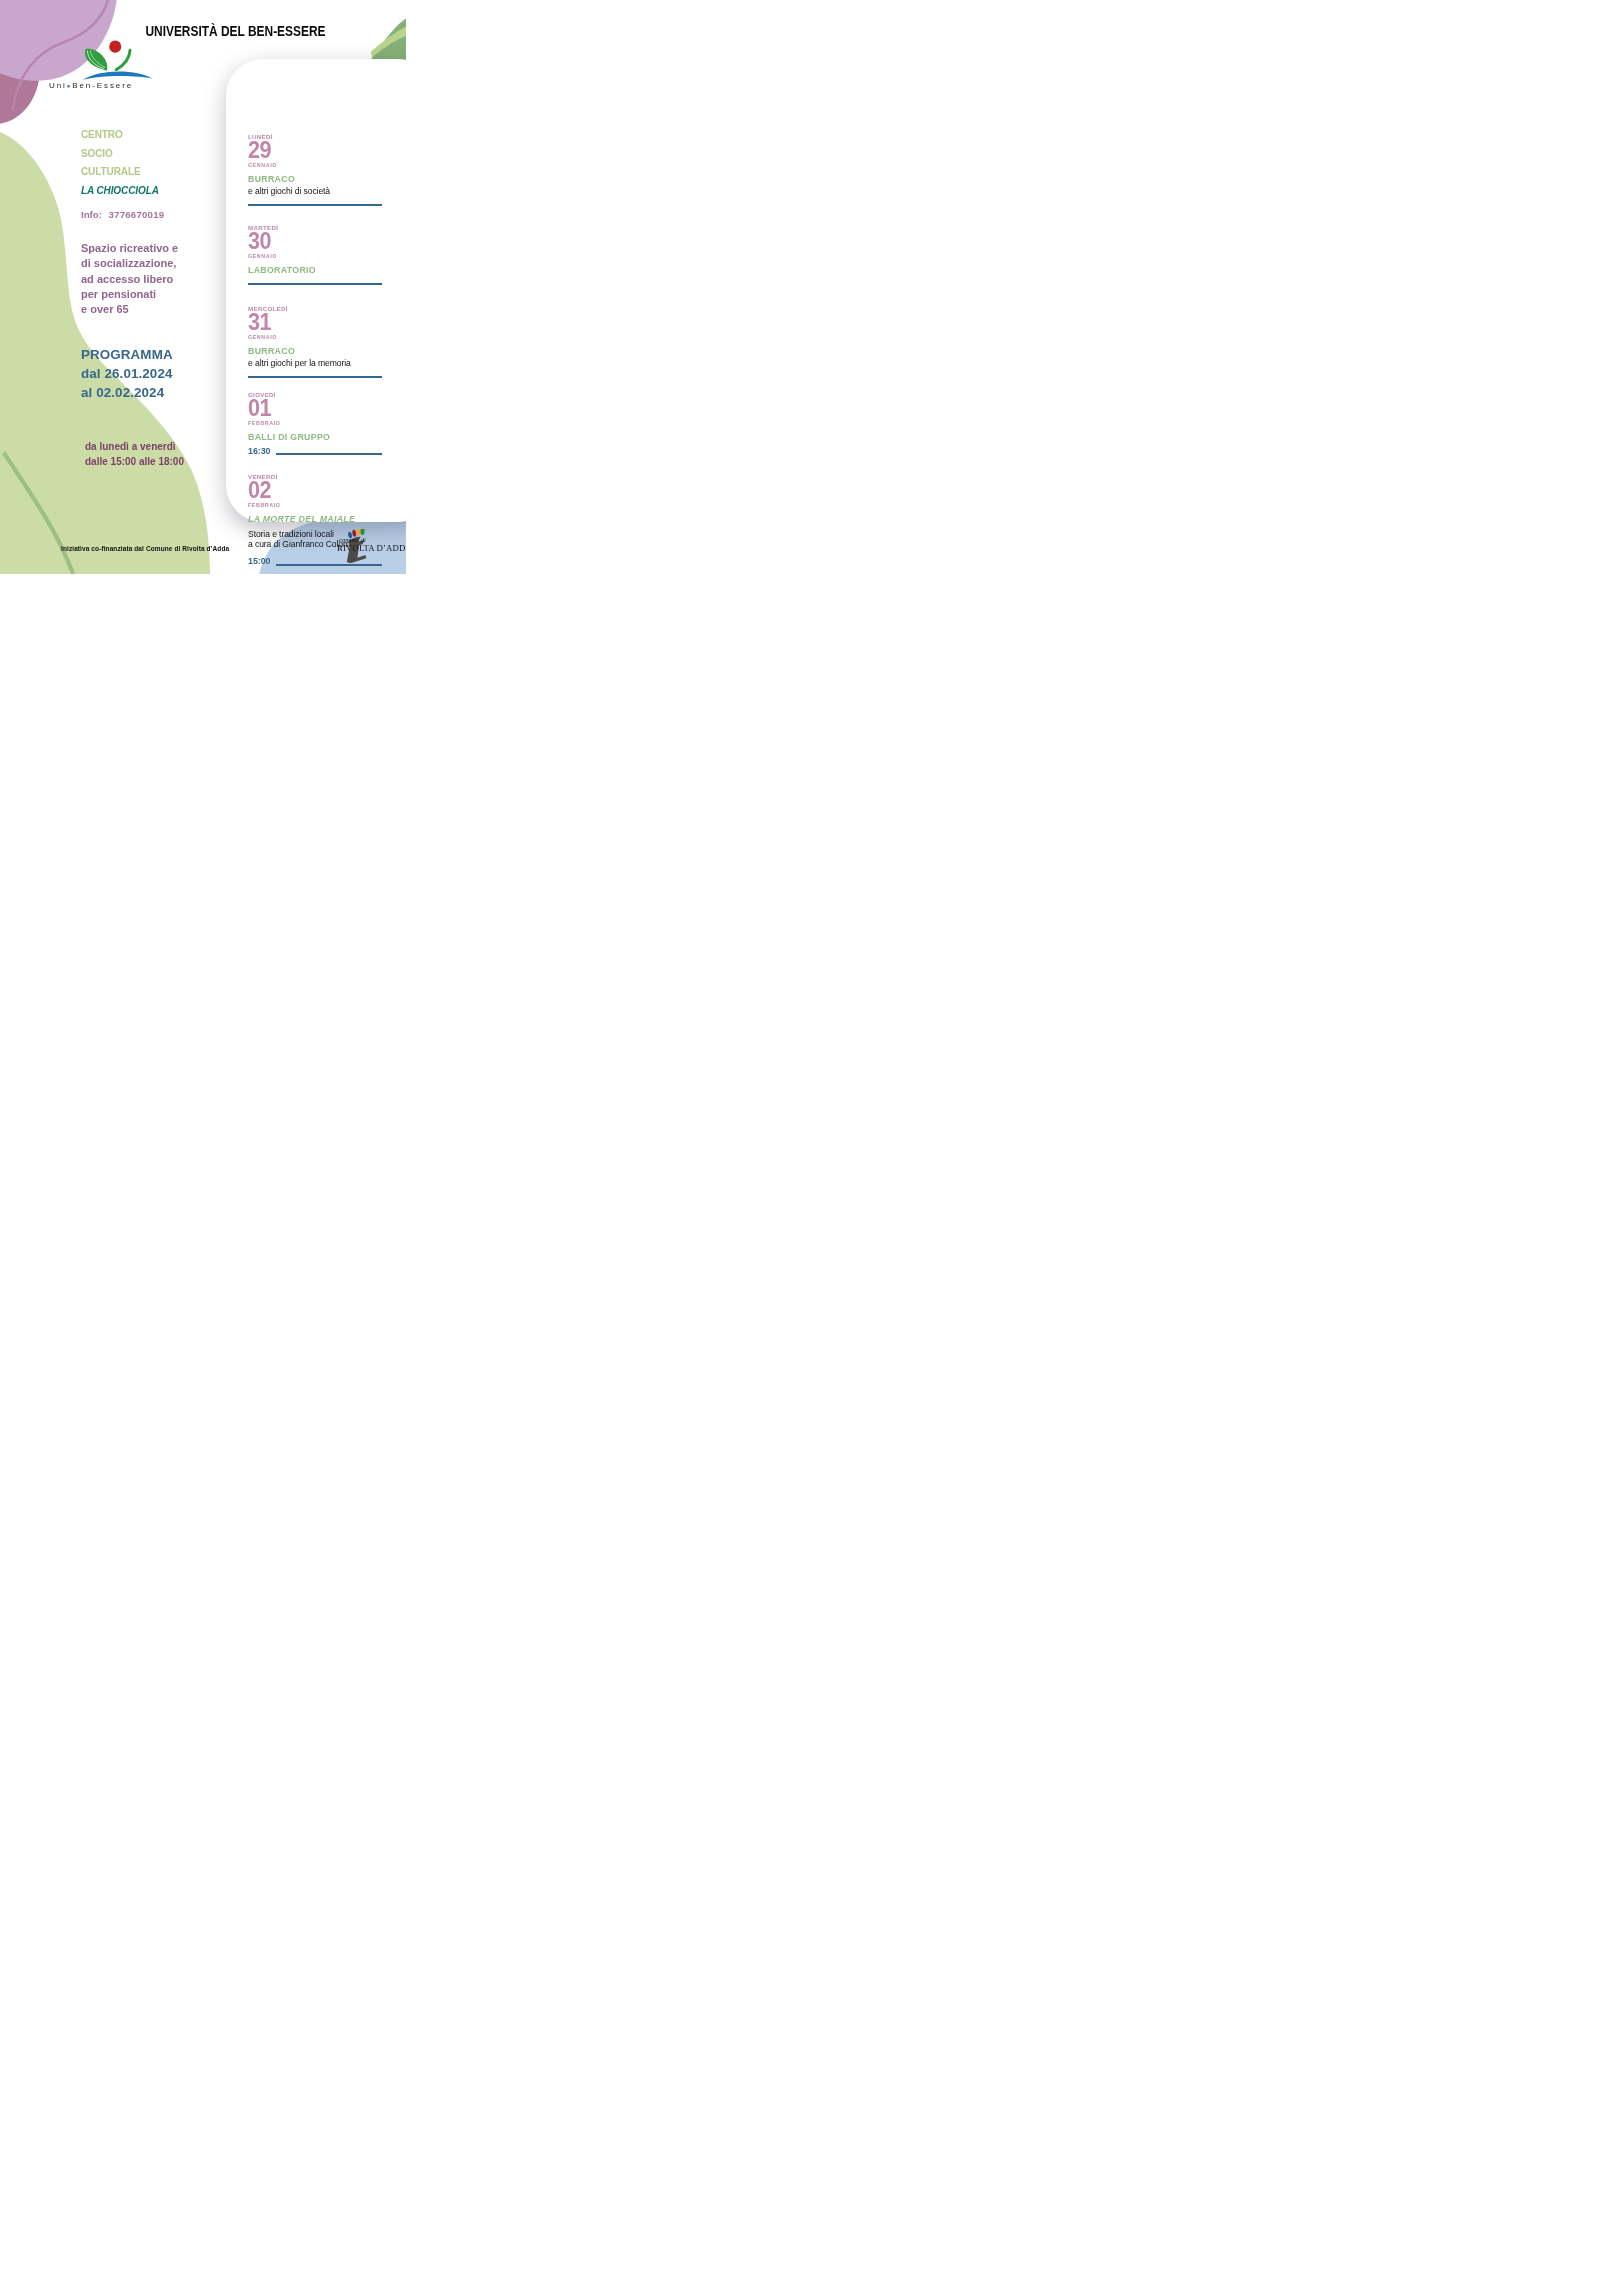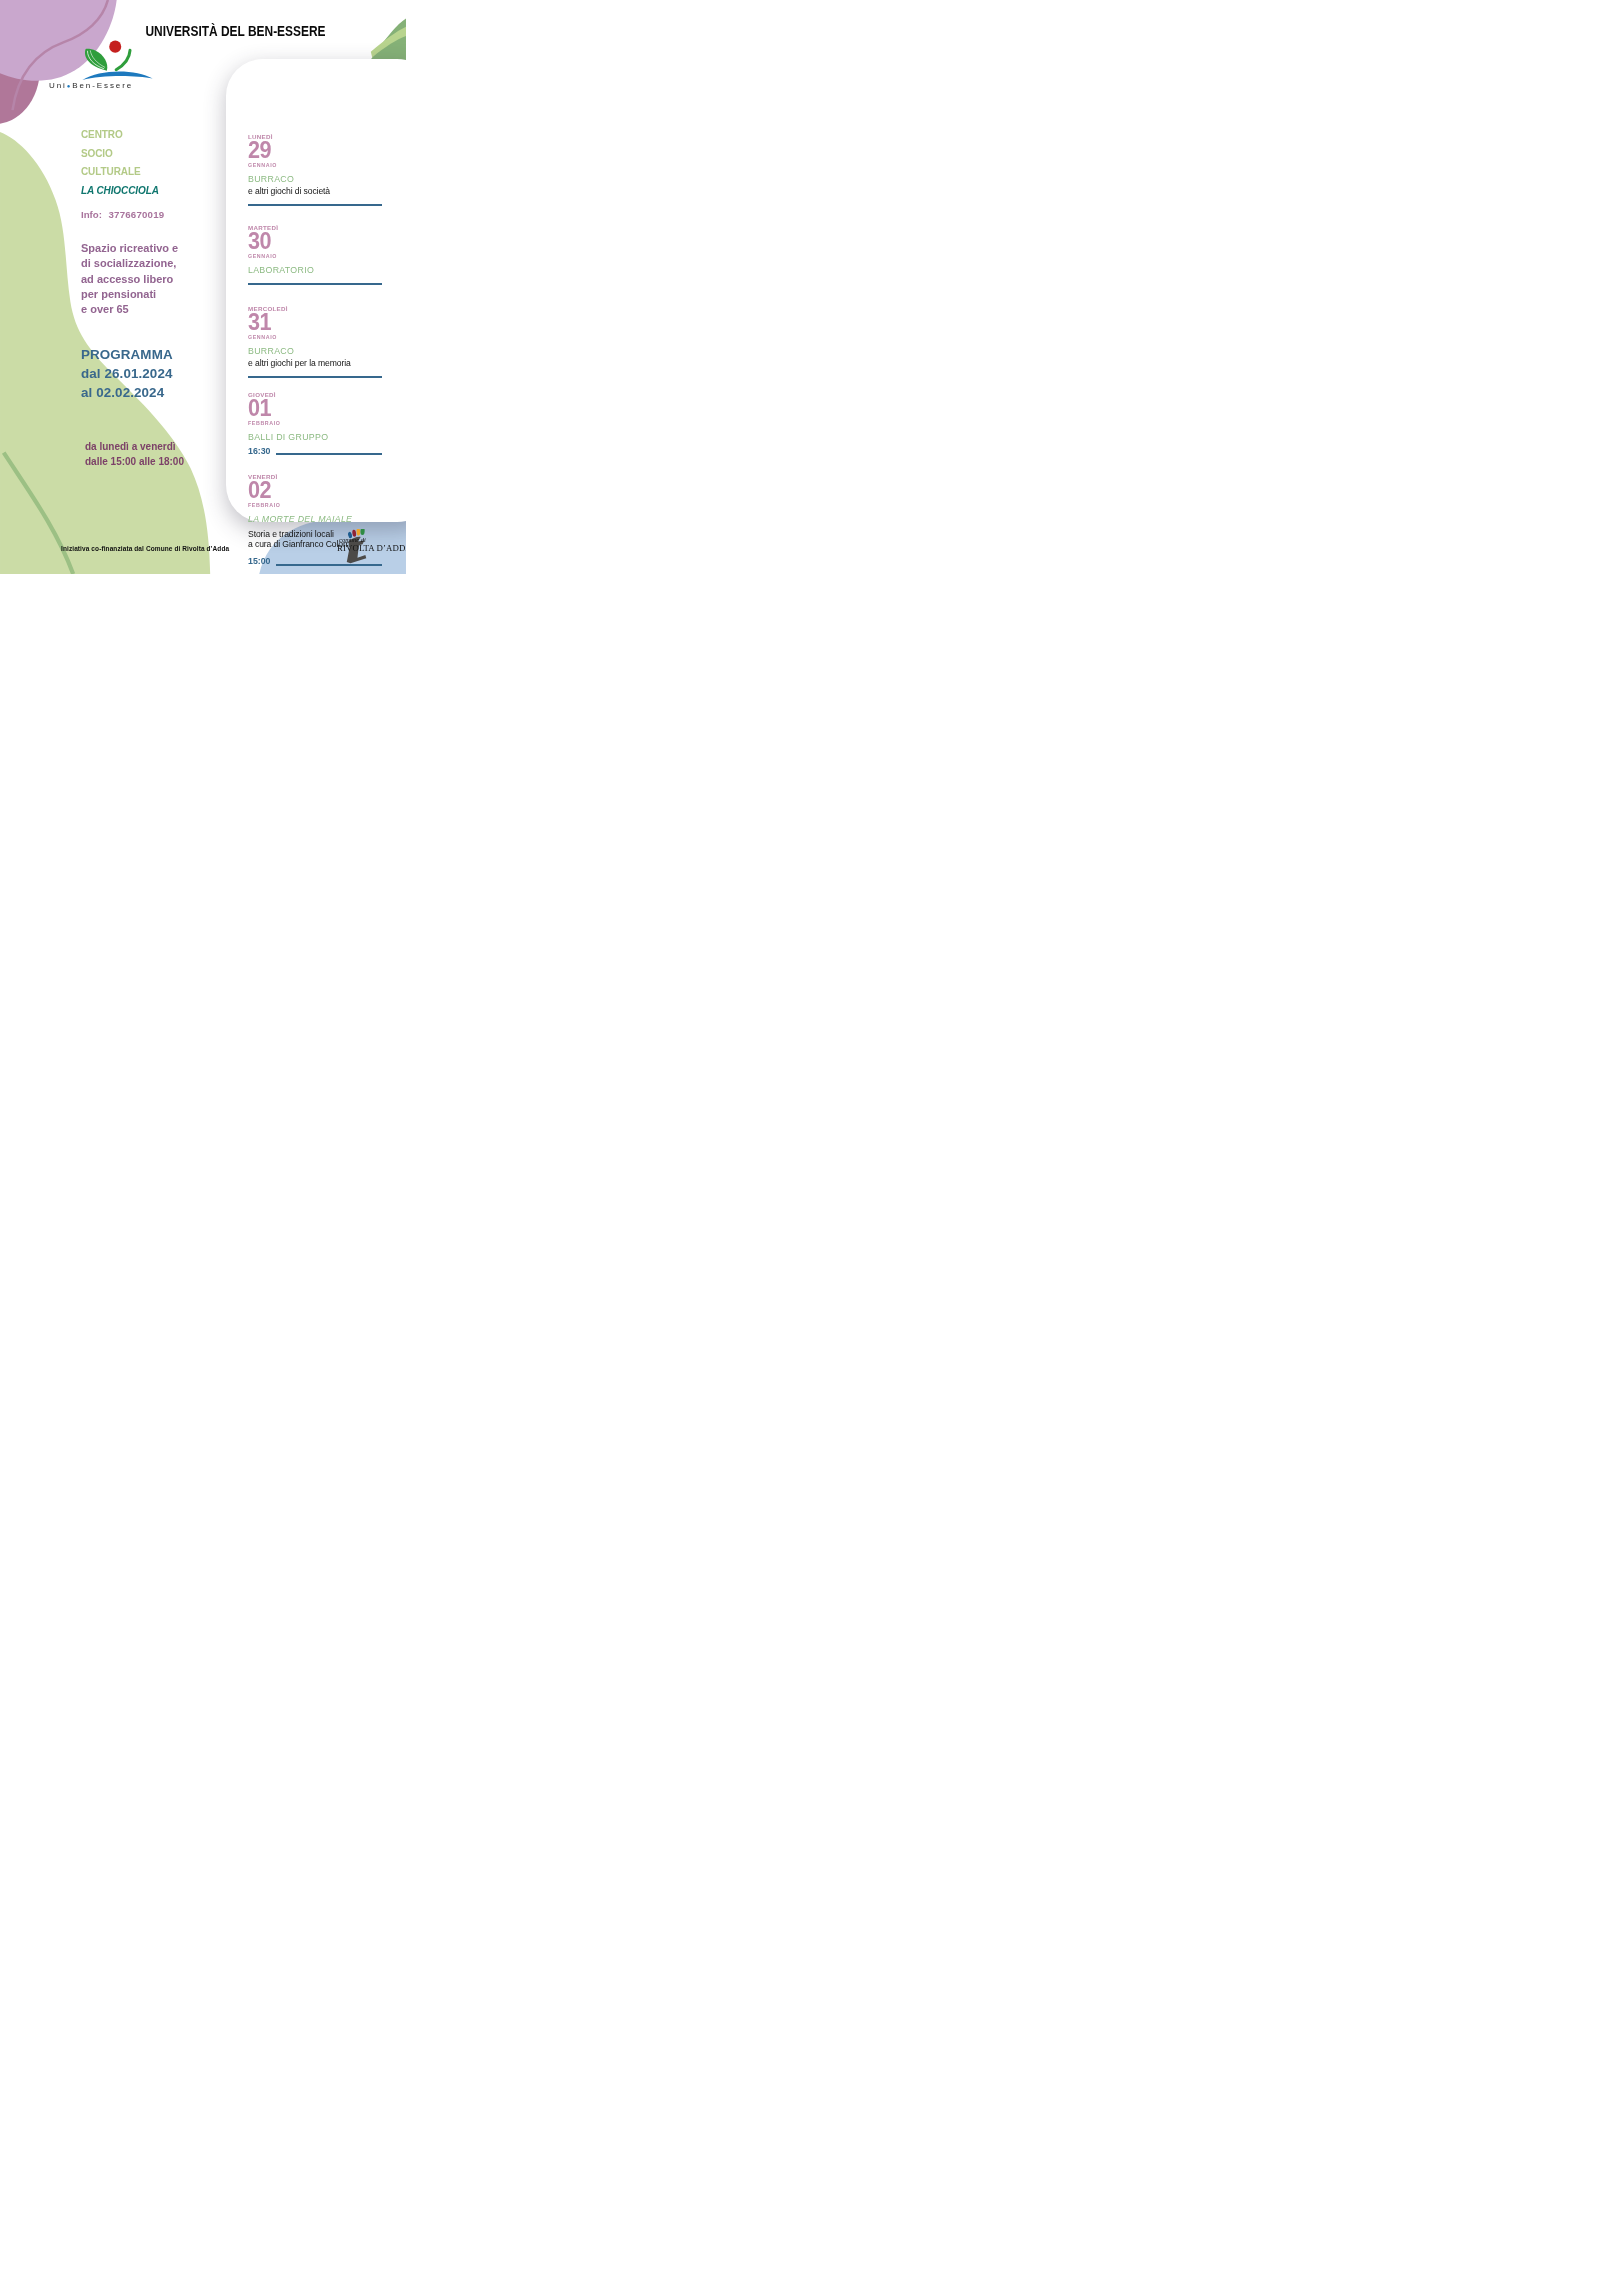--- a/index.html
+++ b/index.html
@@ -35,21 +35,21 @@
   
   .card{
     left:199px;top:59px;width:176px;height:463px;background:#ffffff;border-radius:37px;
     box-shadow:0 7.4px 22px rgba(50,45,65,.30);z-index:2;margin-left:27px;
   }
   .item{position:absolute;left:22px;width:134px;}
   .item .day{font-size:6.2px;line-height:7px;font-weight:700;color:#bf87aa;letter-spacing:0.3px;}
   .item .date{font-size:23px;line-height:19.4px;font-weight:800;color:#bf87aa;margin-top:1.4px;
     transform:scaleX(.94);transform-origin:0 50%;letter-spacing:-0.5px;}
   .item .month{font-size:5.3px;line-height:6px;font-weight:700;color:#bf87aa;letter-spacing:0.6px;margin-top:1.4px;}
-  .item .act{font-size:8.8px;line-height:9.3px;font-weight:400;color:#8cba82;letter-spacing:0.3px;margin-top:7px;}
+  .item .act{font-size:8.8px;line-height:9.3px;font-weight:700;color:#8cba82;letter-spacing:0.3px;margin-top:7px;}
   .item .act.it{font-style:italic;}
   .item .sub{font-size:8.6px;line-height:10.6px;font-weight:400;color:#141414;margin-top:1.9px;letter-spacing:-0.1px;}
   .item .rule{height:1.9px;background:#36688d;margin-top:7.4px;}
   .time-row{display:flex;align-items:flex-end;margin-top:4.2px;}
   .time-row .time{font-size:8.8px;line-height:9.7px;font-weight:700;color:#36688d;}
   .time-row .trule{flex:1;height:1.9px;background:#36688d;margin-left:5.6px;margin-bottom:1.4px;}
   
   .comune{left:311px;top:529px;width:93px;height:39px;z-index:3;}
   .comune .txt1{position:absolute;left:28px;top:6.5px;font-family:"Liberation Serif",serif;
     font-style:italic;font-size:6.5px;color:#121212;}

